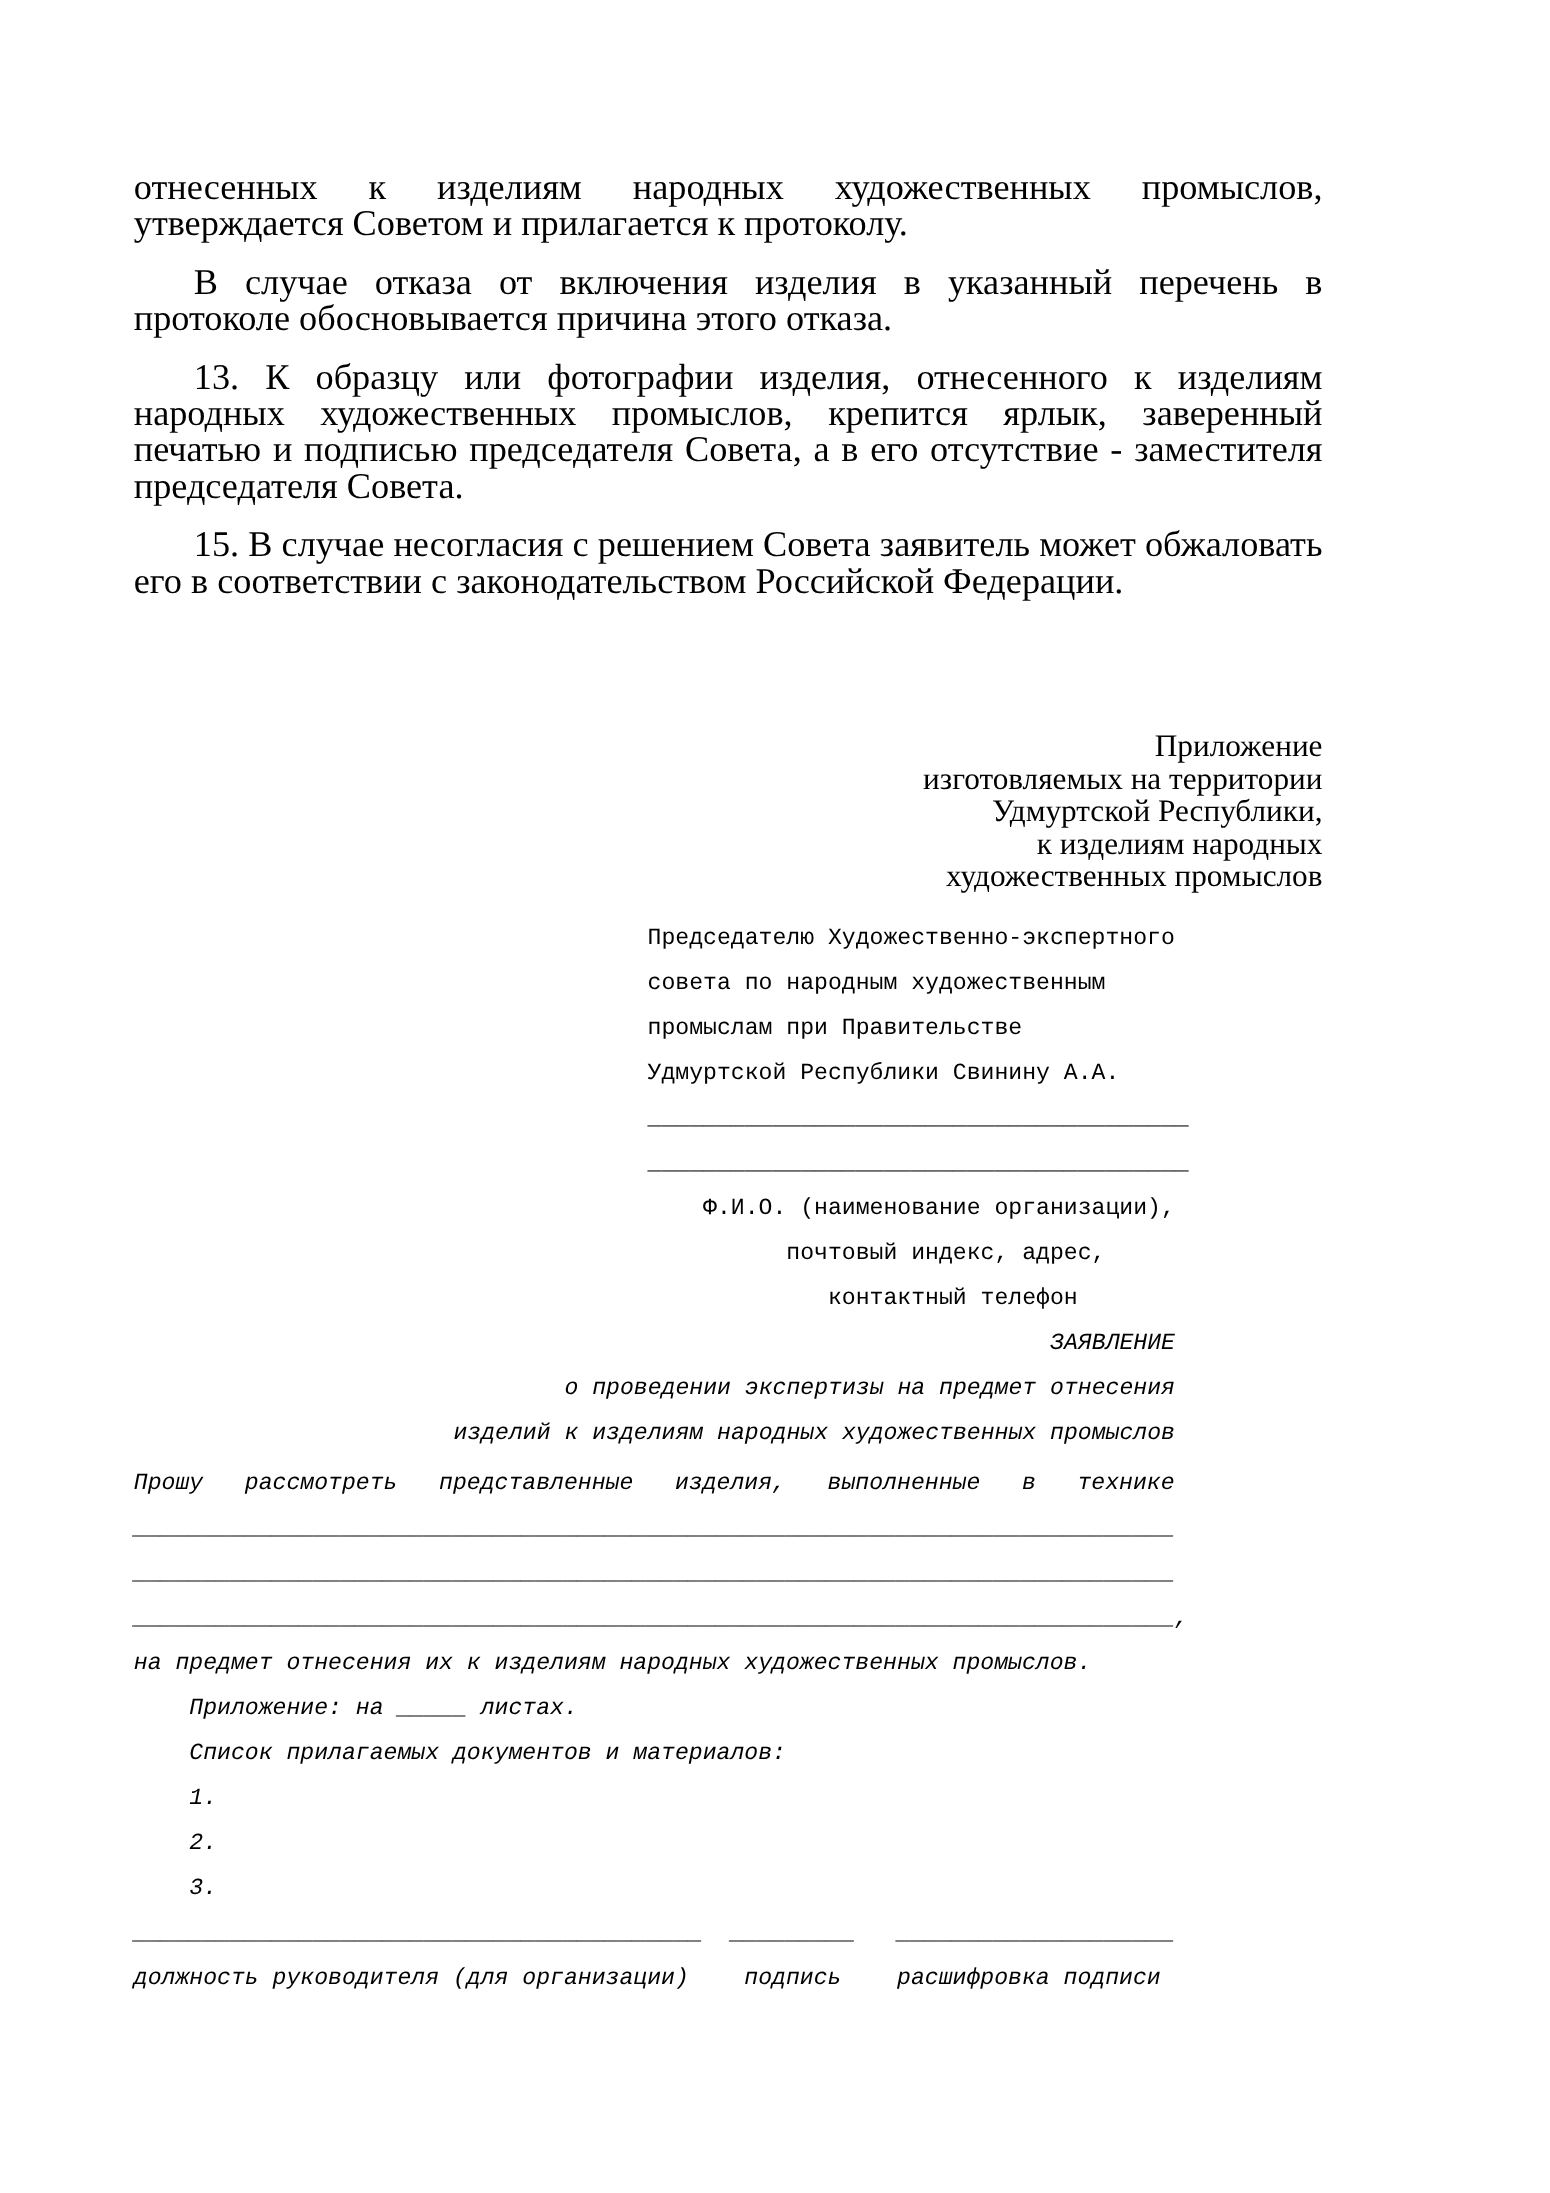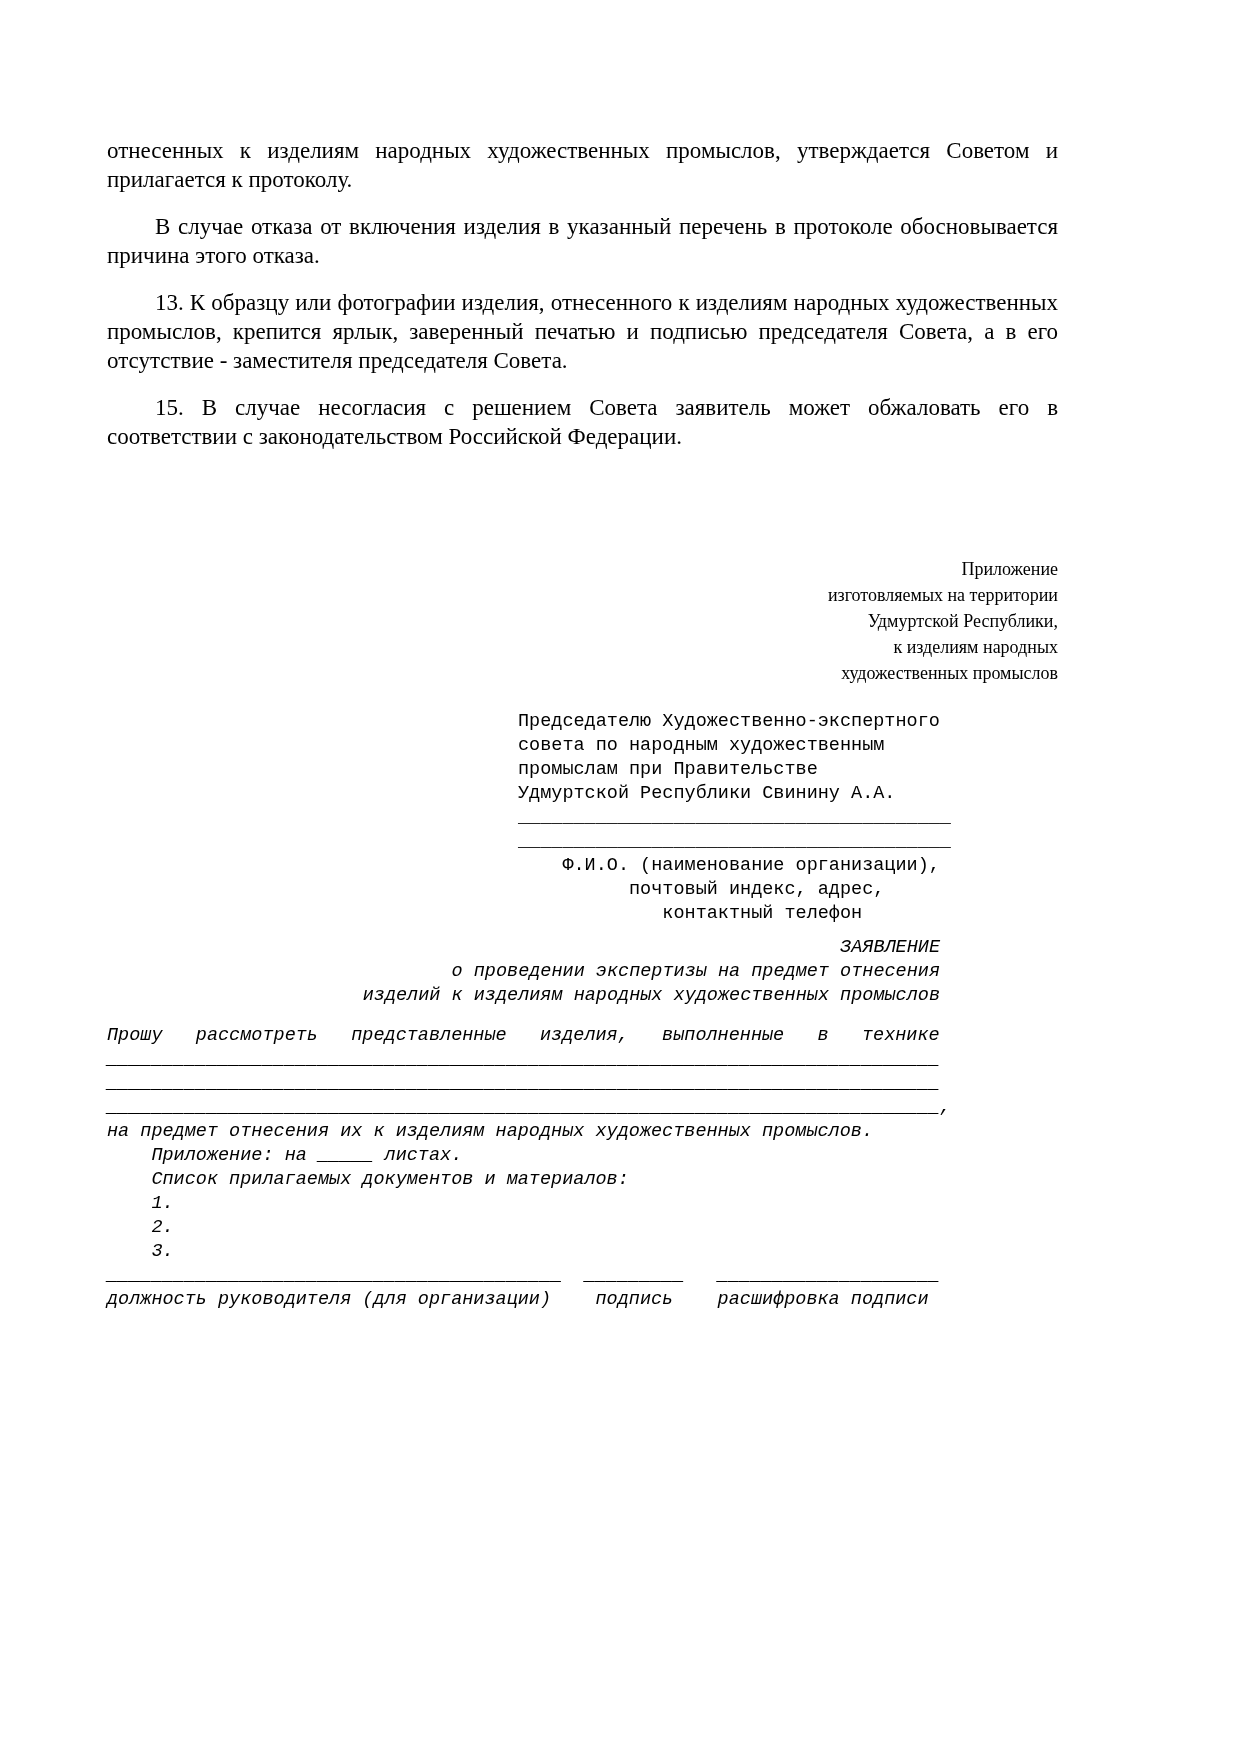--- a/index.html
+++ b/index.html
@@ -14,40 +14,40 @@
     position: relative;
     width: 1240px;
     height: 1754px;
     box-sizing: border-box;
     padding: 136px 0 0 107px;
     overflow: hidden;
     background: #ffffff;
   }
   .serif-col { width: 951px; }
   .para {
-    font-size: 23px;
+    font-size: 29px;
     line-height: 29px;
     text-align: justify;
     margin: 0 0 18px 0;
   }
   .para.indented { text-indent: 48px; }
   .annex {
     width: 951px;
     margin-top: 105px;
-    font-size: 18px;
+    font-size: 25px;
     line-height: 26px;
     text-align: right;
   }
   .annex .annex-line { white-space: pre; }
   .mono {
     font-family: "Liberation Mono", "DejaVu Sans Mono", monospace;
     font-size: 18.5px;
     line-height: 24px;
   }
-  .mono-line { white-space: pre; min-height: 24px; }
+  .mono-line { white-space: pre; min-height: 24px; margin-top: 12px; }
   .addressee { margin-left: 411px; margin-top: 24px; }
   .title-block { width: 833px; margin-top: 10px; text-align: right; font-style: italic; }
   .application { width: 845px; margin-top: 16px; font-style: italic; }
 </style>
 </head>
 <body>
 
 <div class="page">
 
   <section class="serif-col">

